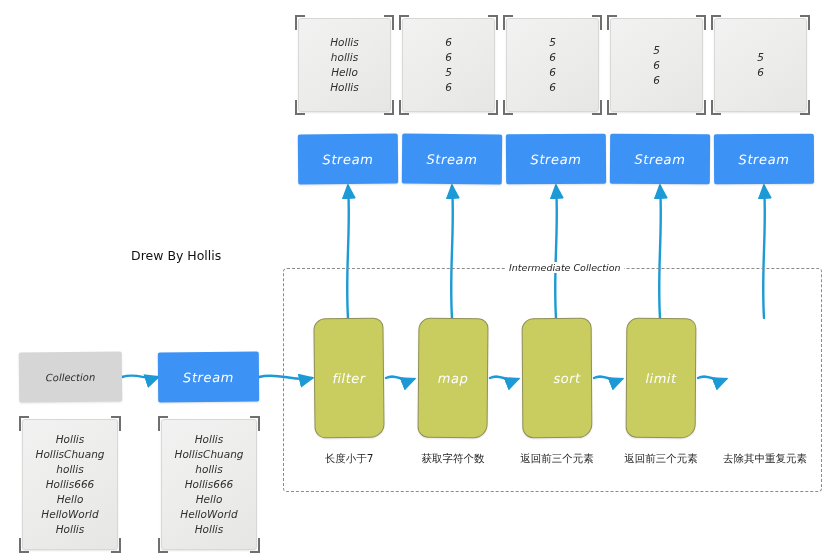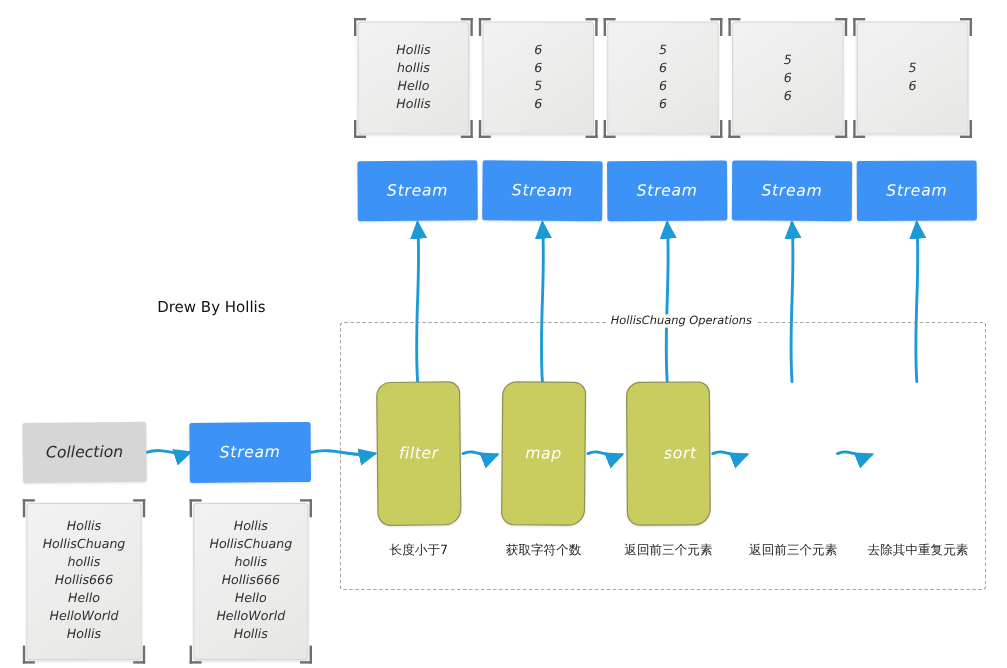--- a/index.html
+++ b/index.html
@@ -65,21 +65,21 @@
   }
 
   
   .collection{
     background:#d6d6d6;
     display:flex;align-items:center;justify-content:center;
     box-shadow:0 1px 2px rgba(0,0,0,.10);
     border-radius:2px;
   }
   .collection span{
-    color:#2b2b2b;font-size:13px;font-style:italic;
+    color:#2b2b2b;font-size:10px;font-style:italic;
     font-family:"DejaVu Sans","Liberation Sans",sans-serif;
   }
 
   
   .cap{
     position:absolute;text-align:center;
     font-size:10.5px;color:#1f1f1f;white-space:nowrap;
     font-family:"DejaVu Sans","Liberation Sans",sans-serif;
   }
   .signature{
@@ -130,21 +130,21 @@
 
       <path d="M348,318 C345,270 351,230 348,186"></path>
       <path d="M452,318 C449,270 455,230 452,186"></path>
       <path d="M556,318 C553,270 559,230 556,186"></path>
       <path d="M660,318 C657,270 663,230 660,186"></path>
       <path d="M764,318 C761,270 767,230 764,186"></path>
     </g>
   </svg>
 
   <div class="dashed" style="left:283px;top:268px;width:537px;height:222px;"></div>
-  <div class="inter-label" style="left:505px;top:262px;">HollisChuang Operations</div>
+  <div class="inter-label" style="left:505px;top:262px;">Intermediate Collection</div>
 
   <div class="signature" style="left:131px;top:232px;">Drew By Hollis</div>
 
   <div class="node listbox" style="left:298px;top:18px;width:93px;height:94px;">
     <span class="brk tl">
         <i class="v"></i>
         <i class="h"></i>
       </span>
     <span class="brk tr">
         <i class="v"></i>
@@ -337,17 +337,20 @@
   <div class="node op" style="left:418px;top:318px;width:70px;height:120px;transform:rotate(0.5deg);">
     <span>map</span>
   </div>
   <div class="cap" style="left:403px;top:452px;width:100px;">获取字符个数</div>
 
   <div class="node op" style="left:522px;top:318px;width:70px;height:120px;transform:rotate(-0.4deg);padding-left:20px;">
     <span>sort</span>
   </div>
   <div class="cap" style="left:507px;top:452px;width:100px;">返回前三个元素</div>
 
+  <div class="node op" style="left:626px;top:318px;width:70px;height:120px;transform:rotate(0.4deg);">
+    <span>limit</span>
+  </div>
   <div class="cap" style="left:605px;top:452px;width:112px;">返回前三个元素</div>
 
   <div class="cap" style="left:709px;top:452px;width:112px;">去除其中重复元素</div>
 
 </div>
 
 </body></html>

